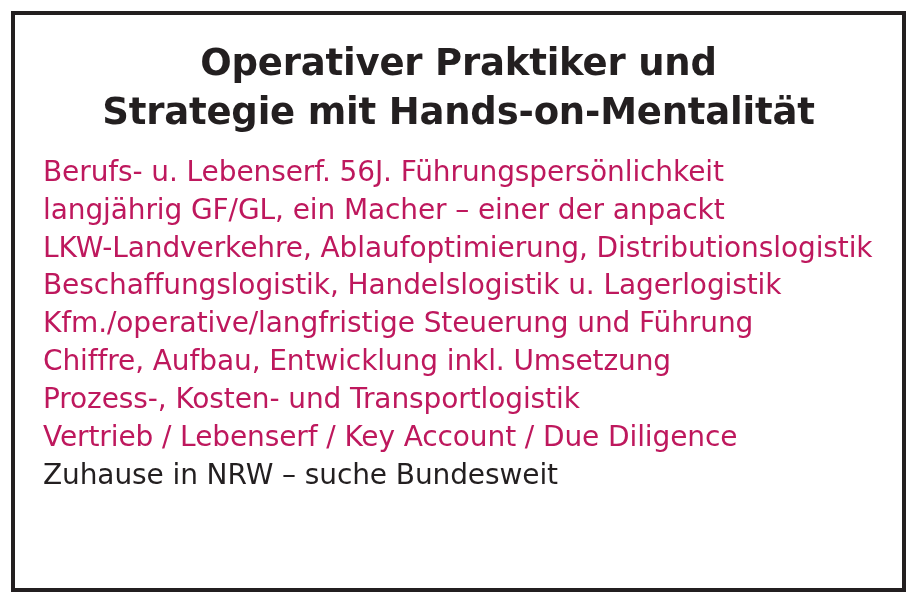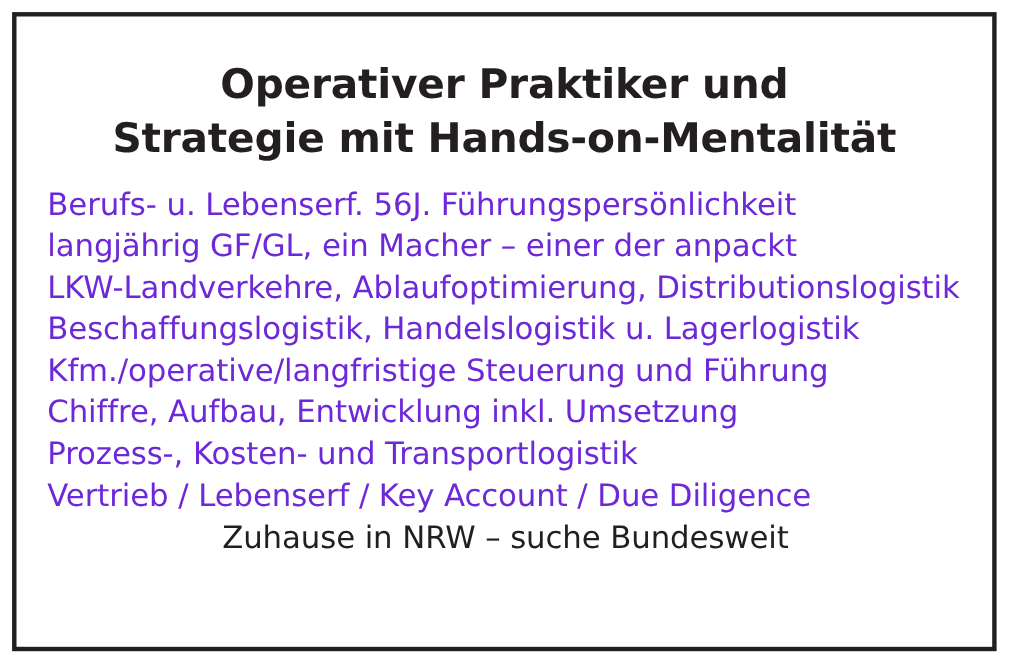--- a/index.html
+++ b/index.html
@@ -24,21 +24,20 @@
     background: #ffffff;
   }
   .ad-inner {
     position: absolute;
     left: 0;
     top: 0;
     right: 0;
     bottom: 0;
     padding: 24px 22px 14px 22px;
     box-sizing: border-box;
-    margin-top: 14px;
   }
   .headline {
     text-align: center;
     font-weight: bold;
     font-size: 37px;
     line-height: 1.32;
     letter-spacing: -0.2px;
     color: #231f20;
     margin: 0 0 16px 0;
   }
@@ -47,28 +46,28 @@
     white-space: nowrap;
   }
   .body-lines {
     margin: 0;
     padding: 0 0 0 6px;
     list-style: none;
   }
   .body-lines li {
     font-size: 28px;
     line-height: 1.355;
-    color: #6d28d9;
+    color: #be185d;
     white-space: nowrap;
     letter-spacing: -0.1px;
   }
   .last-row {
     display: flex;
     align-items: baseline;
-    justify-content: center;
+    justify-content: space-between;
     padding: 0 4px 0 6px;
     gap: 38px;
   }
   .last-row .left-text {
     font-size: 28px;
     line-height: 1.355;
     color: #231f20;
     white-space: nowrap;
     letter-spacing: -0.1px;
   }

